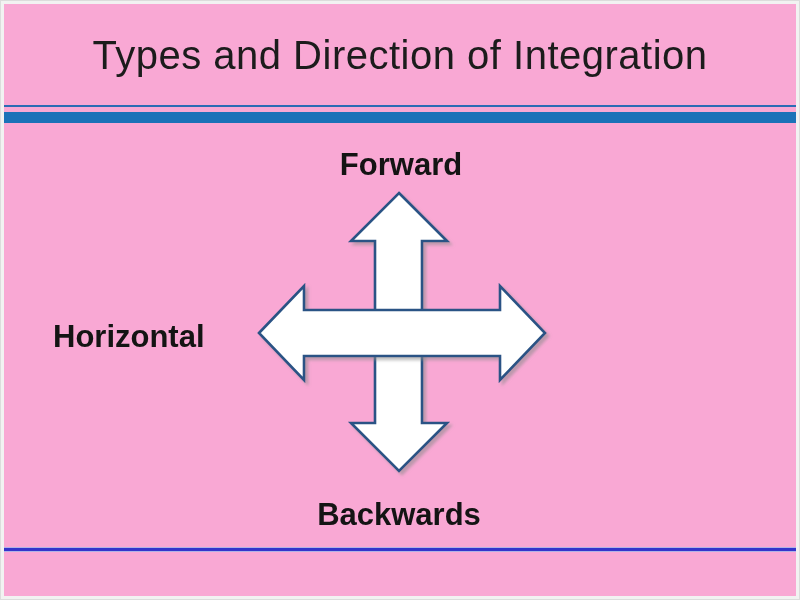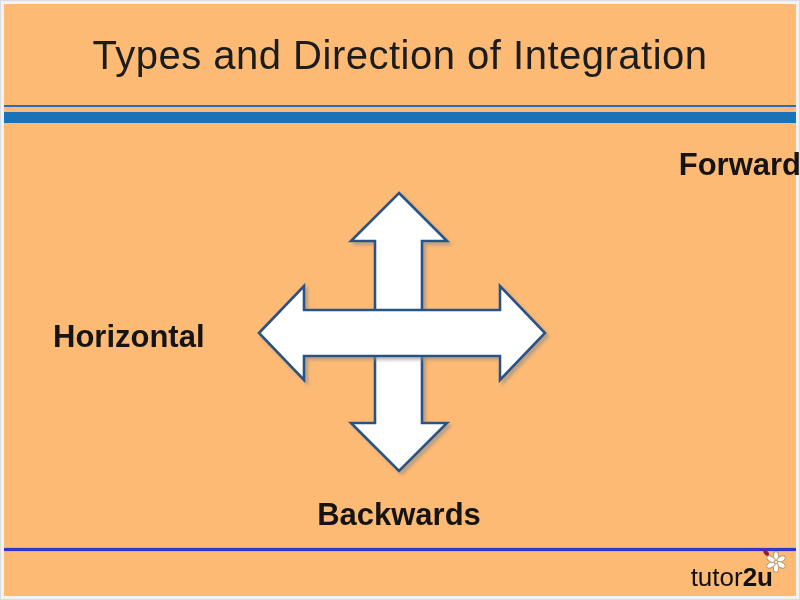--- a/index.html
+++ b/index.html
@@ -5,21 +5,21 @@
   html, body {
     margin: 0;
     padding: 0;
     background: #e9e9e9;
     font-family: "Liberation Sans", "DejaVu Sans", sans-serif;
   }
   .slide {
     position: relative;
     width: 800px;
     height: 600px;
-    background: #fdba74;
+    background: #f9a8d4;
     box-sizing: border-box;
     border: 1px solid #dcdcdc;
     box-shadow: inset 0 0 0 3px #f2f2f2;
     overflow: hidden;
   }
   .slide-title {
     position: absolute;
     top: 32px;
     left: 0;
     width: 100%;
@@ -64,21 +64,21 @@
     stroke-width: 2.6;
     stroke-linejoin: miter;
   }
   .dir-label {
     position: absolute;
     font-size: 31px;
     font-weight: 700;
     color: #141414;
     white-space: nowrap;
   }
-  .label-up    { top: 146px; left: 0; width: 800px; text-align: right; }
+  .label-up    { top: 146px; left: 0; width: 800px; text-align: center; }
   .label-down  { top: 496px; left: 0; width: 796px; text-align: center; }
   .label-left  { top: 318px; left: 52px; }
   .label-right { top: 318px; left: 595px; }
   .logo {
     position: absolute;
     right: 26px;
     bottom: 9px;
     font-size: 26px;
     color: #111111;
     line-height: 1;
@@ -114,29 +114,14 @@
 
   <div class="dir-label label-up">Forward</div>
 
   <div class="dir-label label-down">Backwards</div>
 
   <div class="dir-label label-left">Horizontal</div>
 
 
   <div class="footer-line"></div>
 
-  <div class="logo">
-    <span>tutor</span><span class="logo-bold">2u</span>
-    <svg class="flower-icon" width="26" height="26" viewBox="0 0 26 26">
-      <g stroke="#bb9f72" stroke-width="1.1" fill="#ffffff">
-        <ellipse cx="15" cy="8.2" rx="2.6" ry="4.6"></ellipse>
-        <ellipse cx="15" cy="8.2" rx="2.6" ry="4.6" transform="rotate(60 15 14)"></ellipse>
-        <ellipse cx="15" cy="8.2" rx="2.6" ry="4.6" transform="rotate(120 15 14)"></ellipse>
-        <ellipse cx="15" cy="8.2" rx="2.6" ry="4.6" transform="rotate(180 15 14)"></ellipse>
-        <ellipse cx="15" cy="8.2" rx="2.6" ry="4.6" transform="rotate(240 15 14)"></ellipse>
-        <ellipse cx="15" cy="8.2" rx="2.6" ry="4.6" transform="rotate(300 15 14)"></ellipse>
-        <circle cx="15" cy="14" r="1.7"></circle>
-      </g>
-      <ellipse cx="5.2" cy="4.8" rx="2.1" ry="3.4" fill="#8e1f3f" stroke="none" transform="rotate(-42 5.2 4.8)"></ellipse>
-    </svg>
-  </div>
 
 </div>
 
 </body></html>

